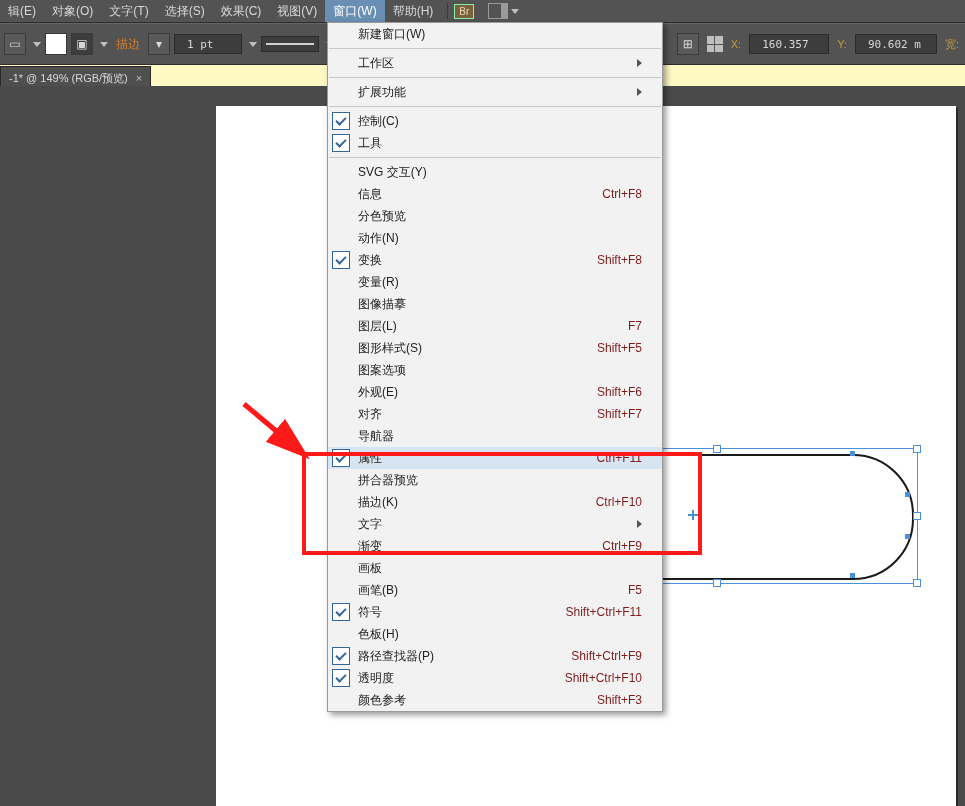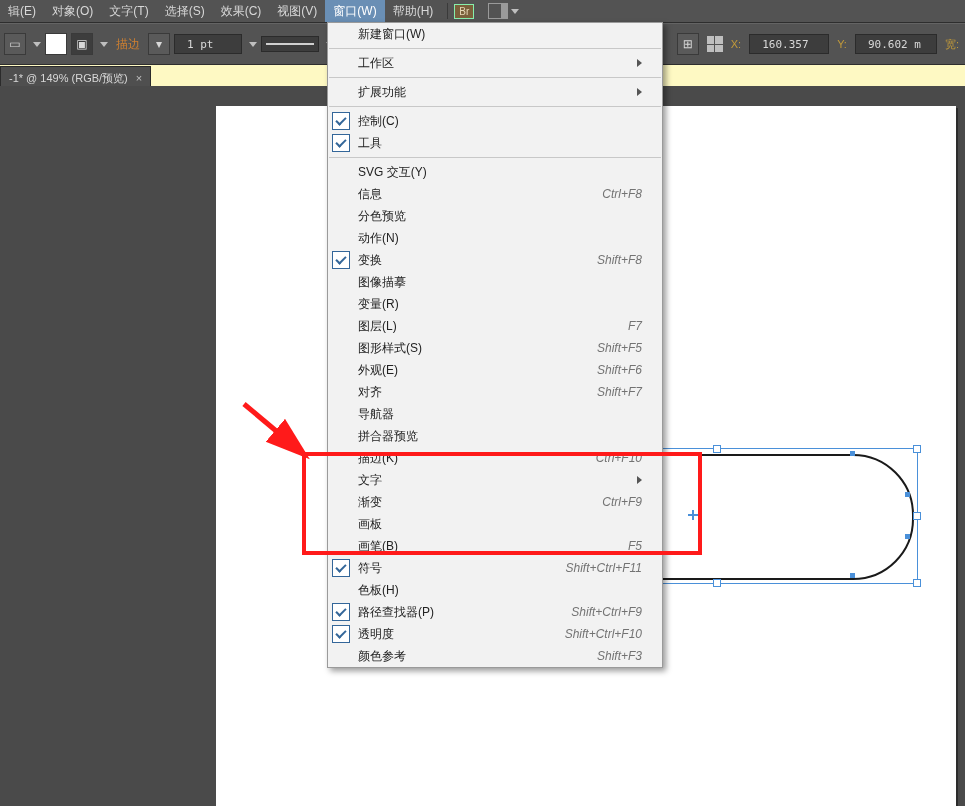--- a/index.html
+++ b/index.html
@@ -40,21 +40,21 @@
   .pill{position:absolute;left:522px;top:368px;width:388px;height:122px;border:2px solid #1a1a1a;border-radius:61px;background:transparent;}
   .anchor{position:absolute;width:5px;height:5px;background:#4a90d9;}
   .center-mark{position:absolute;left:690px;top:426px;width:6px;height:6px;}
   .center-mark::before,.center-mark::after{content:'';position:absolute;background:#4a90d9;}
   .center-mark::before{left:2px;top:-2px;width:2px;height:10px;}
   .center-mark::after{left:-2px;top:2px;width:10px;height:2px;}
   
   .menu{position:absolute;left:327px;top:22px;width:334px;background:#f2f2f2;border:1px solid #9a9a9a;box-shadow:3px 3px 6px rgba(0,0,0,0.4);color:#222;z-index:50;}
   .menu .row{height:22px;display:flex;align-items:center;padding:0 20px 0 30px;position:relative;cursor:default;}
   .menu .row.sel{background:#d7e4f2;}
-  .menu .row .sc{margin-left:auto;color:#737373;font-style:italic;}
+  .menu .row .sc{margin-left:auto;color:#7f1d1d;}
   .menu .row .sub{margin-left:auto;border-left:5px solid #555;border-top:4px solid transparent;border-bottom:4px solid transparent;}
   .menu .divider{height:1px;background:#c8c8c8;margin:3px 1px;}
   .menu .chk{position:absolute;left:4px;top:2px;width:16px;height:16px;border:1px solid #336699;background:#fff;display:flex;align-items:center;justify-content:center;}
   .menu .chk::after{content:'';width:8px;height:4px;border-left:2px solid #336699;border-bottom:2px solid #336699;transform:rotate(-45deg);margin-top:-3px;}
   
   .redbox{position:absolute;left:302px;top:452px;width:392px;height:95px;border:4px solid #ff1a1a;z-index:60;pointer-events:none;}
   .arrow{position:absolute;left:240px;top:400px;z-index:60;pointer-events:none;}
 </style>
 </head>
 <body>
@@ -171,43 +171,51 @@
     </div>
     <div class="row">
       <span>动作(N)</span>
     </div>
     <div class="row">
       <span class="chk"></span>
       <span>变换</span>
       <span class="sc">Shift+F8</span>
     </div>
     <div class="row">
+      <span>变量(R)</span>
+    </div>
+    <div class="row">
       <span>图像描摹</span>
-    </div>
-    <div class="row">
-      <span>变量(R)</span>
     </div>
     <div class="row">
       <span>图层(L)</span>
       <span class="sc">F7</span>
     </div>
     <div class="row">
       <span>图形样式(S)</span>
       <span class="sc">Shift+F5</span>
     </div>
     <div class="row">
+      <span>图案选项</span>
+    </div>
+    <div class="row">
       <span>外观(E)</span>
       <span class="sc">Shift+F6</span>
     </div>
     <div class="row">
       <span>对齐</span>
       <span class="sc">Shift+F7</span>
     </div>
     <div class="row">
       <span>导航器</span>
+    </div>
+    <div class="row sel">
+      <span class="chk"></span>
+      <span>属性</span>
+      <span class="sc">Ctrl+F11</span>
     </div>
     <div class="row">
       <span>拼合器预览</span>
     </div>
     <div class="row">
       <span>描边(K)</span>
       <span class="sc">Ctrl+F10</span>
     </div>
     <div class="row">
       <span>文字</span>

